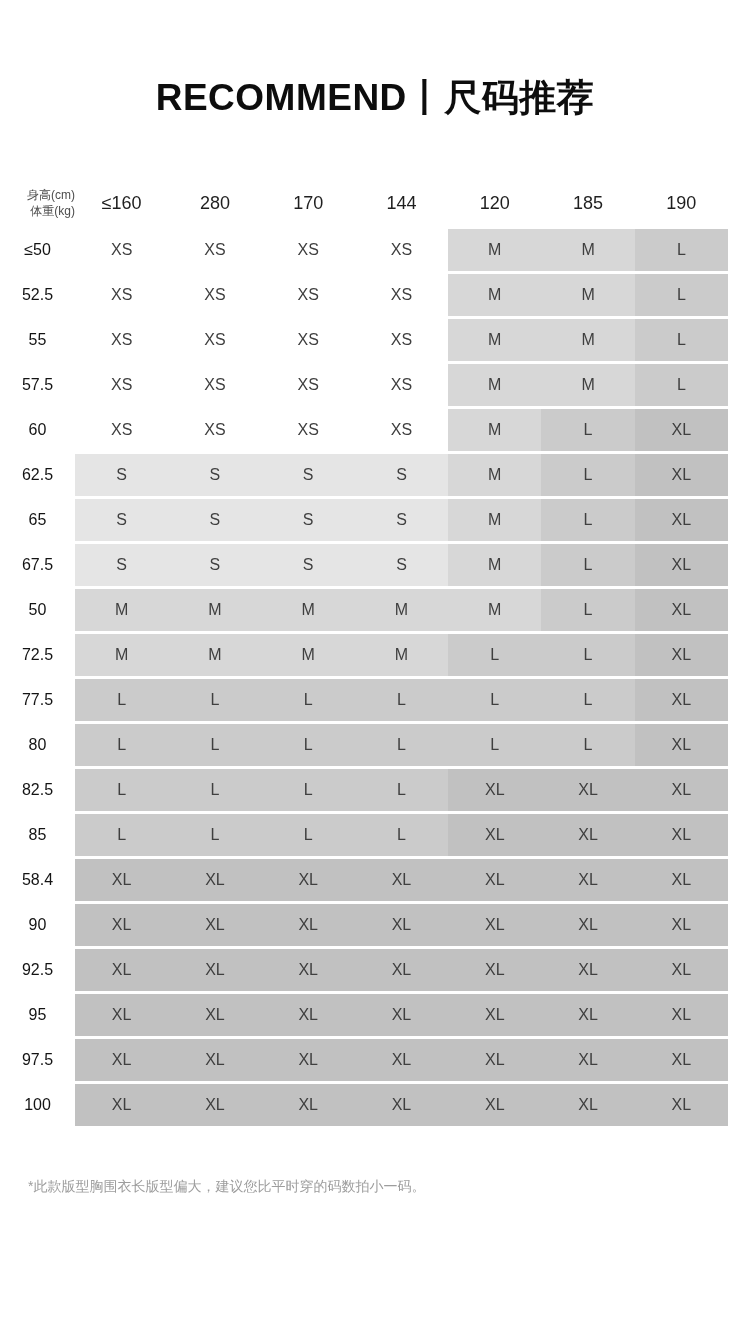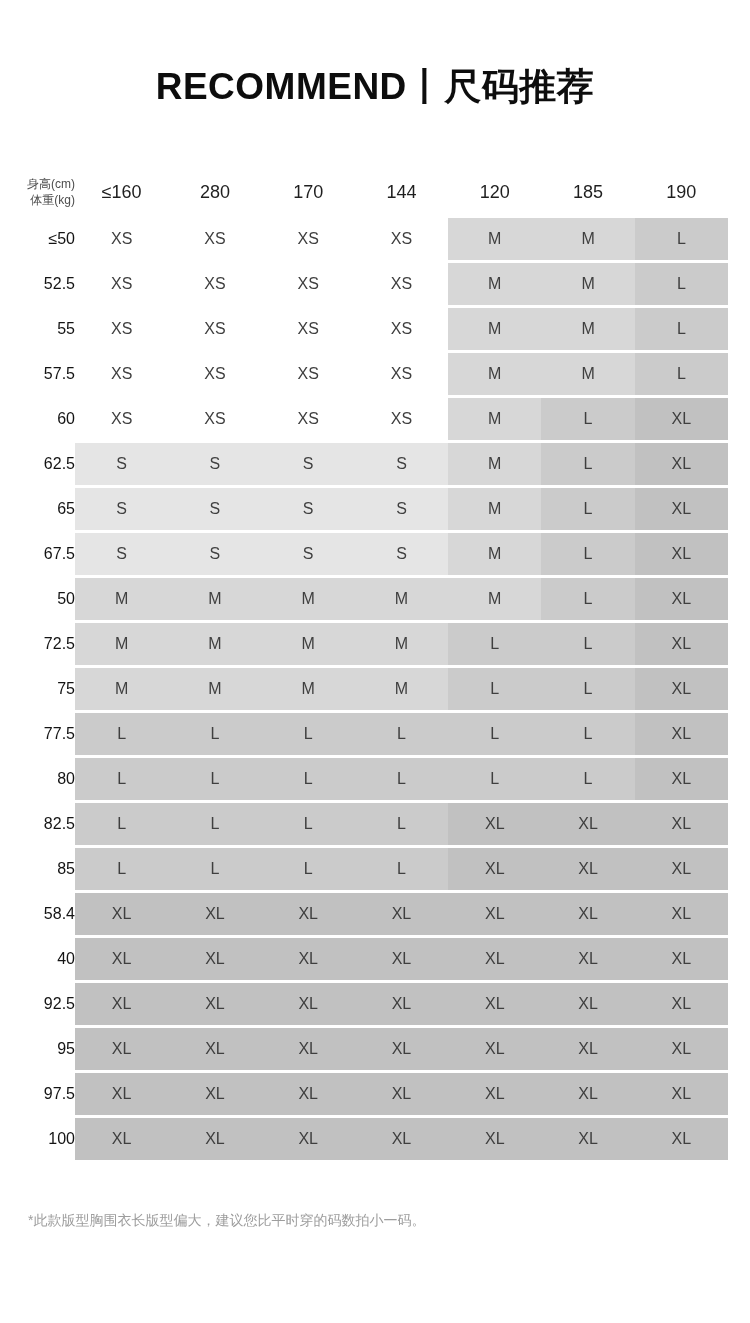--- a/index.html
+++ b/index.html
@@ -8,21 +8,21 @@
     background: #ffffff;
   }
   body {
     width: 750px;
     height: 1323px;
     overflow: hidden;
     font-family: "Liberation Sans", "DejaVu Sans", sans-serif;
     -webkit-font-smoothing: antialiased;
   }
   .title {
-    margin: 5px;
+    margin: 16px;
     padding-top: 57px;
     text-align: center;
     font-size: 37px;
     font-weight: 700;
     color: #0d0d0d;
     letter-spacing: 0.5px;
   }
   table.size-table {
     margin-top: 55px;
     width: 728px;
@@ -48,21 +48,21 @@
   th.col {
     height: 45px;
     font-size: 18px;
     font-weight: 400;
     color: #1f1f1f;
     text-align: center;
   }
   td.rowlabel {
     font-size: 16px;
     color: #141414;
-    text-align: right;
+    text-align: center;
     padding-right: 16px;
     background: #ffffff;
     white-space: nowrap;
   }
   td.cell {
     height: 42px;
     text-align: center;
     font-size: 16px;
     color: #3f3f3f;
   }
@@ -191,30 +191,20 @@
           <td class="rowlabel">72.5</td>
           <td class="cell" style="background-color: rgb(215, 215, 215);">M</td>
           <td class="cell" style="background-color: rgb(215, 215, 215);">M</td>
           <td class="cell" style="background-color: rgb(215, 215, 215);">M</td>
           <td class="cell" style="background-color: rgb(215, 215, 215);">M</td>
           <td class="cell" style="background-color: rgb(203, 203, 203);">L</td>
           <td class="cell" style="background-color: rgb(203, 203, 203);">L</td>
           <td class="cell" style="background-color: rgb(193, 193, 193);">XL</td>
         </tr>
         <tr>
-          <td class="rowlabel">75</td>
-          <td class="cell" style="background-color: rgb(215, 215, 215);">M</td>
-          <td class="cell" style="background-color: rgb(215, 215, 215);">M</td>
-          <td class="cell" style="background-color: rgb(215, 215, 215);">M</td>
-          <td class="cell" style="background-color: rgb(215, 215, 215);">M</td>
-          <td class="cell" style="background-color: rgb(203, 203, 203);">L</td>
-          <td class="cell" style="background-color: rgb(203, 203, 203);">L</td>
-          <td class="cell" style="background-color: rgb(193, 193, 193);">XL</td>
-        </tr>
-        <tr>
           <td class="rowlabel">77.5</td>
           <td class="cell" style="background-color: rgb(203, 203, 203);">L</td>
           <td class="cell" style="background-color: rgb(203, 203, 203);">L</td>
           <td class="cell" style="background-color: rgb(203, 203, 203);">L</td>
           <td class="cell" style="background-color: rgb(203, 203, 203);">L</td>
           <td class="cell" style="background-color: rgb(203, 203, 203);">L</td>
           <td class="cell" style="background-color: rgb(203, 203, 203);">L</td>
           <td class="cell" style="background-color: rgb(193, 193, 193);">XL</td>
         </tr>
         <tr>
@@ -251,21 +241,21 @@
           <td class="rowlabel">58.4</td>
           <td class="cell" style="background-color: rgb(193, 193, 193);">XL</td>
           <td class="cell" style="background-color: rgb(193, 193, 193);">XL</td>
           <td class="cell" style="background-color: rgb(193, 193, 193);">XL</td>
           <td class="cell" style="background-color: rgb(193, 193, 193);">XL</td>
           <td class="cell" style="background-color: rgb(193, 193, 193);">XL</td>
           <td class="cell" style="background-color: rgb(193, 193, 193);">XL</td>
           <td class="cell" style="background-color: rgb(193, 193, 193);">XL</td>
         </tr>
         <tr>
-          <td class="rowlabel">40</td>
+          <td class="rowlabel">90</td>
           <td class="cell" style="background-color: rgb(193, 193, 193);">XL</td>
           <td class="cell" style="background-color: rgb(193, 193, 193);">XL</td>
           <td class="cell" style="background-color: rgb(193, 193, 193);">XL</td>
           <td class="cell" style="background-color: rgb(193, 193, 193);">XL</td>
           <td class="cell" style="background-color: rgb(193, 193, 193);">XL</td>
           <td class="cell" style="background-color: rgb(193, 193, 193);">XL</td>
           <td class="cell" style="background-color: rgb(193, 193, 193);">XL</td>
         </tr>
         <tr>
           <td class="rowlabel">92.5</td>

